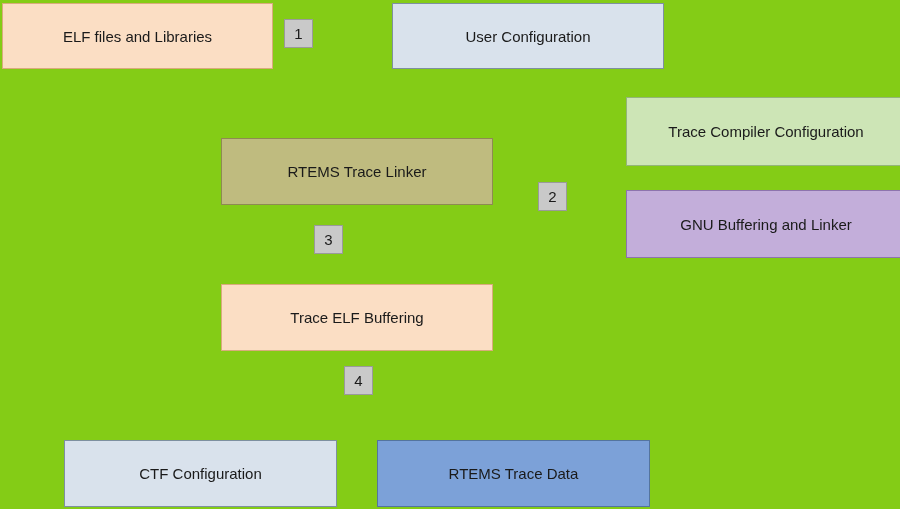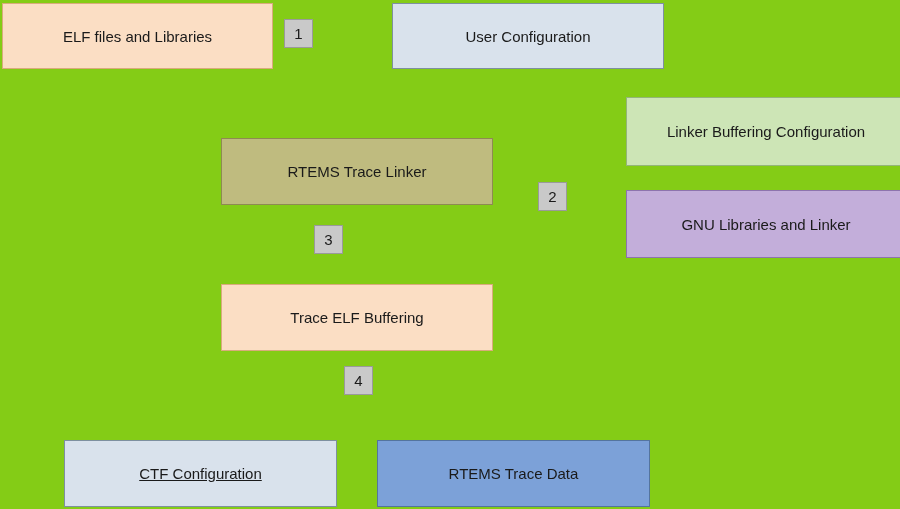--- a/index.html
+++ b/index.html
@@ -46,21 +46,21 @@
   .c-khaki  { background: #bfbb7f; border: 1px solid #8e8a52; }
   .c-purple { background: #c3aeda; border: 1px solid #8d74ad; }
   .c-blue   { background: #7ca1d8; border: 1px solid #54749e; }
   
   .p-elf    { left: 2px;   top: 3px;   width: 271px; height: 66px; }
   .p-user   { left: 392px; top: 3px;   width: 272px; height: 66px; justify-content: center; }
   .p-tbc    { left: 626px; top: 97px;  width: 280px; height: 69px; }
   .p-linker { left: 221px; top: 138px; width: 272px; height: 67px; text-align: right; }
   .p-gnu    { left: 626px; top: 190px; width: 280px; height: 68px; }
   .p-texe   { left: 221px; top: 284px; width: 272px; height: 67px; }
-  .p-ctf    { left: 64px;  top: 440px; width: 273px; height: 67px; text-decoration: underline; }
+  .p-ctf    { left: 64px;  top: 440px; width: 273px; height: 67px; }
   .p-rtd    { left: 377px; top: 440px; width: 273px; height: 67px; align-items: center; }
   
   .p-b1 { left: 284px; top: 19px;  }
   .p-b2 { left: 538px; top: 182px; }
   .p-b3 { left: 314px; top: 225px; }
   .p-b4 { left: 344px; top: 366px; }
 </style>
 </head>
 <body>
 
@@ -72,33 +72,33 @@
 
   <div class="badge p-b1">
     <span>1</span>
   </div>
 
   <div class="node c-bluegray p-user">
     <span>User Configuration</span>
   </div>
 
   <div class="node c-green p-tbc">
-    <span>Linker Buffering Configuration</span>
+    <span>Trace Compiler Configuration</span>
   </div>
 
   <div class="node c-khaki p-linker">
     <span>RTEMS Trace Linker</span>
   </div>
 
   <div class="badge p-b2">
     <span>2</span>
   </div>
 
   <div class="node c-purple p-gnu">
-    <span>GNU Libraries and Linker</span>
+    <span>GNU Buffering and Linker</span>
   </div>
 
   <div class="badge p-b3">
     <span>3</span>
   </div>
 
   <div class="node c-peach p-texe">
     <span>Trace ELF Buffering</span>
   </div>
 

